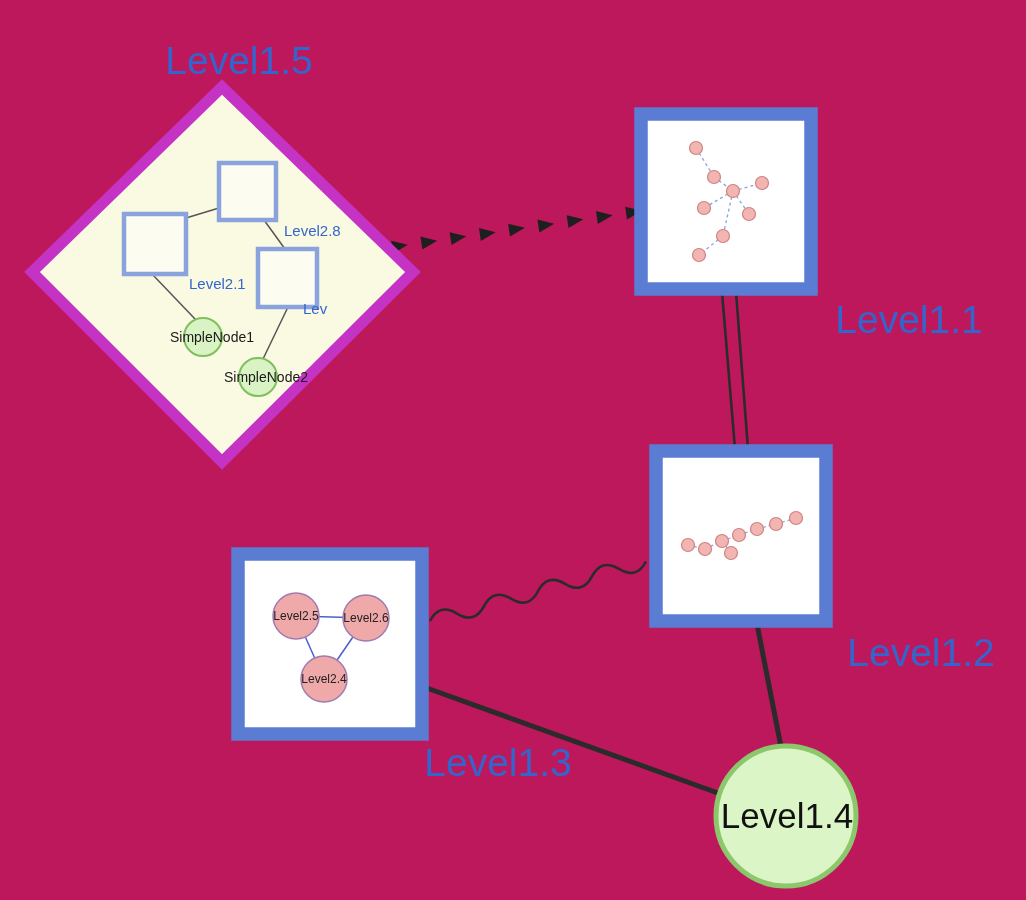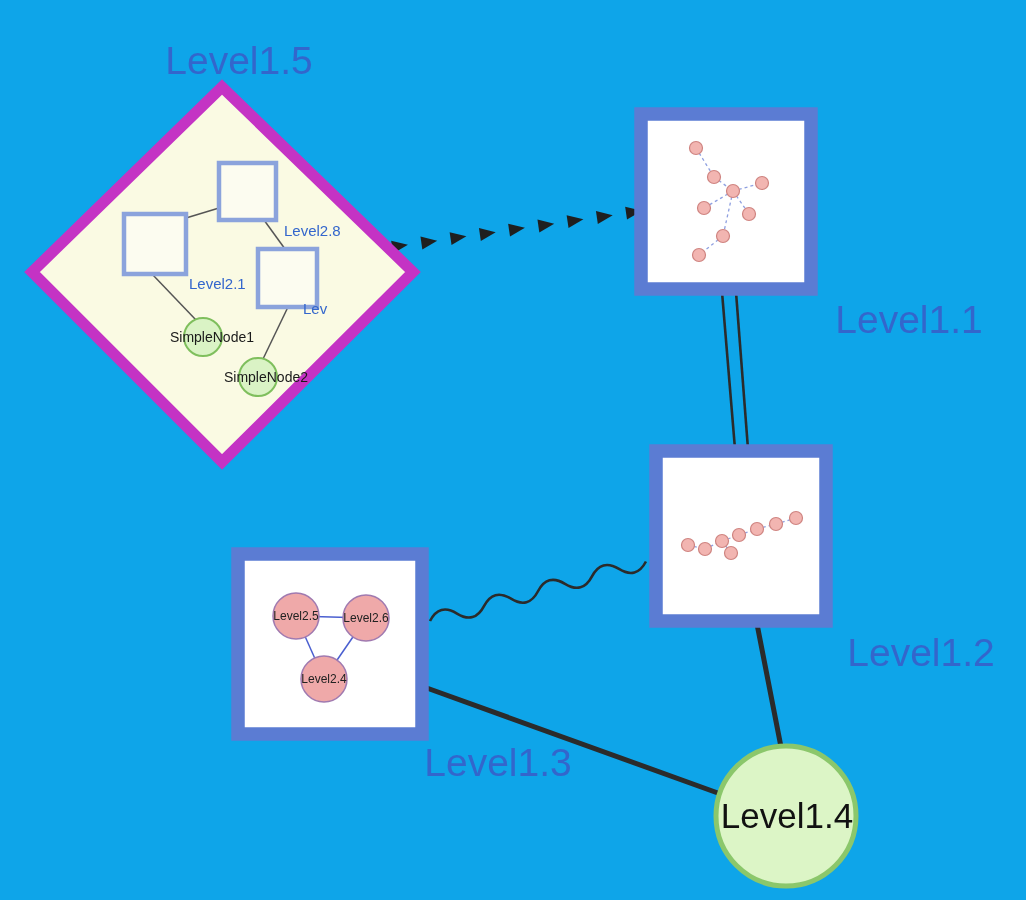--- a/index.html
+++ b/index.html
@@ -4,21 +4,21 @@
 <style>
   html, body {
     margin: 0;
     padding: 0;
     background: #ffffff;
   }
   .canvas {
     position: relative;
     width: 1026px;
     height: 900px;
-    background: #0ea5e9;
+    background: #be185d;
     font-family: "Liberation Sans", sans-serif;
     overflow: hidden;
   }
   svg { display: block; }
 
   text {
     font-family: "Liberation Sans", sans-serif;
   }
   .top-label {
     fill: #3366cc;

